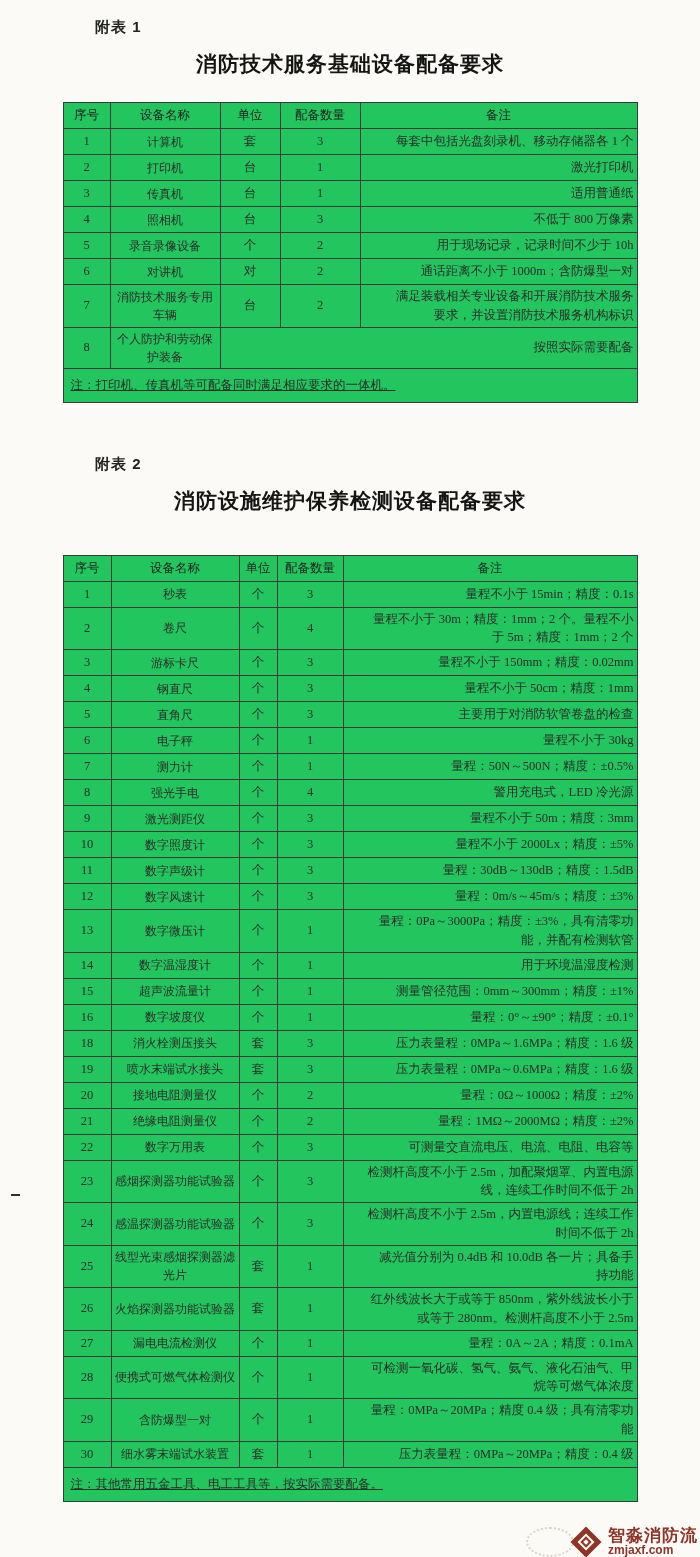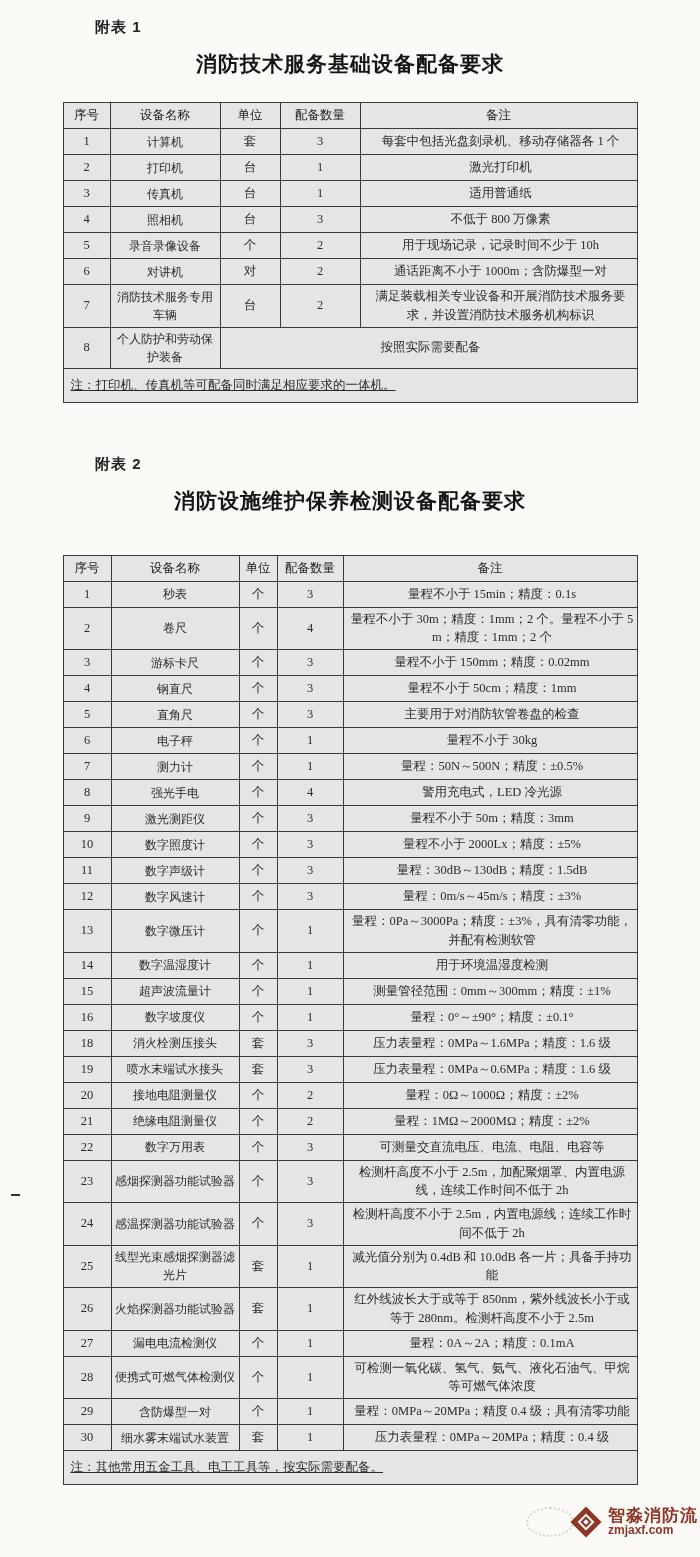--- a/index.html
+++ b/index.html
@@ -20,47 +20,47 @@
   }
   .sect-label.sect2 { margin-top:34px; }
   .doc-title {
     font-family:"Liberation Sans","DejaVu Sans",sans-serif;
     text-align:center; font-size:21px; font-weight:700;
     letter-spacing:1px; margin:13px 8px 0; color:#151515;
   }
   table.doc {
     width:574px; margin:0 auto; border-collapse:collapse;
     table-layout:fixed; font-size:12.5px;
-    background:#e5e5e5;
+    background:#22c55e;
   }
   table.t1 { margin-top:24px; }
   table.t2 { margin-top:40px; }
   .doc th, .doc td {
     border:1.5px solid #3a3a3a;
     padding:2px 3px; line-height:1.5;
     vertical-align:middle; height:26px;
     word-break:break-all;
   }
   .doc th { font-weight:400; text-align:center; color:#222; }
   .doc td:nth-child(2) { font-size:12px; }
   td.center { text-align:center; }
-  td.left { text-align:center; padding-left:7px; }
+  td.left { text-align:right; padding-left:24px; }
   td.foot { text-align:left; padding:6px 7px; height:34px;text-decoration:underline; }
   .t1 col.c-no{width:47px} .t1 col.c-name{width:110px} .t1 col.c-unit{width:60px}
   .t1 col.c-qty{width:80px} .t1 col.c-note{width:277px}
   .t2 col.c-no{width:48px} .t2 col.c-name{width:128px} .t2 col.c-unit{width:38px}
   .t2 col.c-qty{width:66px} .t2 col.c-note{width:294px}
 
   .margin-dash {
     position:absolute; left:11px; top:1194px;
     width:9px; height:0; border-top:2px solid #2f2f2f;
   }
 
   .watermark {
-    position:absolute; right:2px; bottom:20px;
+    position:absolute; right:2px; bottom:0;
     display:flex; align-items:center; gap:5px;
   }
   .wm-stamp {
     width:48px; height:30px;
     border:2px dotted #c3bcb0; border-radius:50%;
     opacity:.6; margin-right:-10px;
   }
   .wm-logo {
     width:22px; height:22px;
     border:5px solid #8d3526;

